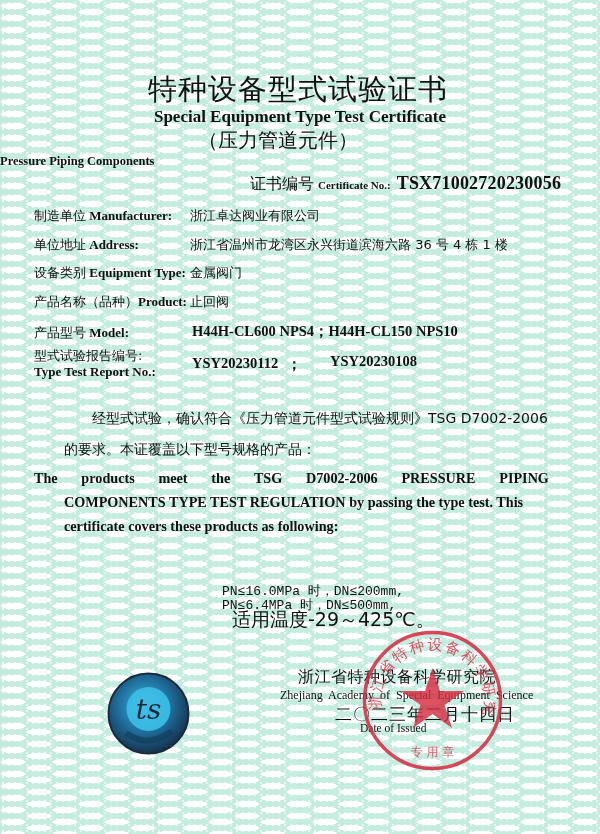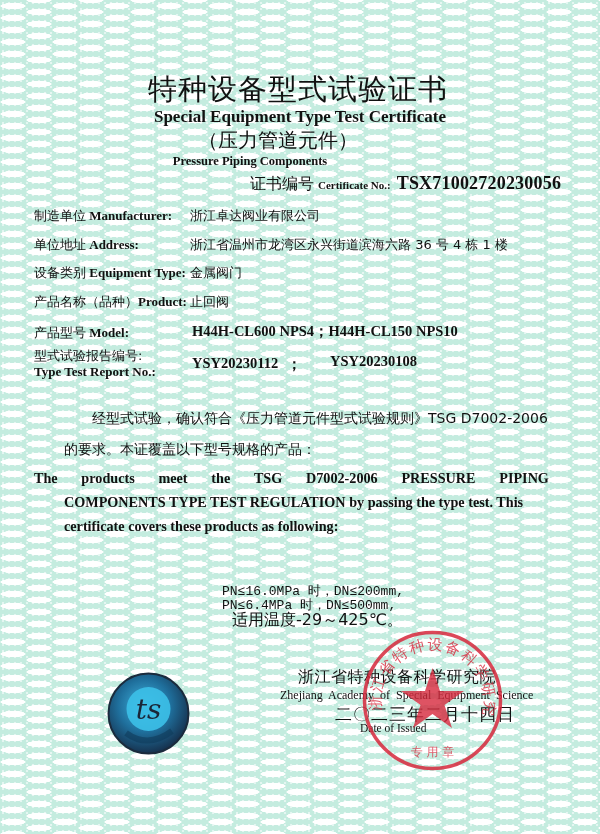--- a/index.html
+++ b/index.html
@@ -17,38 +17,38 @@
       radial-gradient(ellipse 13px 3.2px at 13px 6px, #ffffff 92%, rgba(255,255,255,0) 100%),
       radial-gradient(circle at 3px 3px, rgba(255,255,255,0.55) 1px, rgba(255,255,255,0) 1.6px);
     background-size: 52px 12px, 52px 12px, 6px 6px;
     background-position: 0 0, 26px 6px, 0 0;
   }
   .content { position:absolute; inset:0; z-index:1; }
   .abs { position:absolute; white-space:nowrap; }
   .title-cn { left:0; width:596px; top:70px; text-align:center; font-size:29px; font-family:"DejaVu Sans", sans-serif; letter-spacing:1px; }
   .title-en { left:0; width:600px; top:107px; text-align:center; font-size:17px; font-weight:bold; }
   .sub-cn { left:0; width:556px; top:127px; text-align:center; font-size:20px; font-family:"DejaVu Sans", sans-serif; }
-  .sub-en { left:0; width:500px; top:154px; text-align:center; font-size:12.5px; font-weight:bold; }
+  .sub-en { left:0; width:500px; top:154px; text-align:left; font-size:12.5px; font-weight:bold; }
   .certno { left:250px; top:173px; font-size:14px; }
   .certno .cn { font-family:"DejaVu Sans", sans-serif; font-size:16px; }
   .certno .en { font-size:11px; font-weight:bold; margin:12px 6px 0 4px; }
   .certno .val { font-size:18px; font-weight:bold; letter-spacing:0.2px; }
 
   .lbl { left:34px; font-size:13px; font-weight:bold; }
   .lbl .cn { font-family:"DejaVu Sans", sans-serif; font-weight:normal; font-size:13px; }
   .val { font-size:13px; }
   .val-cn { left:190px; font-family:"DejaVu Sans", sans-serif; font-size:13px; }
   .val-bold { font-weight:bold; font-size:14.5px; }
 
   .para-cn { font-family:"DejaVu Sans", sans-serif; font-size:14px; }
   .para-en { left:34px; width:500px; font-size:14.2px; font-weight:bold; white-space:nowrap; }
   .justify { display:flex; justify-content:space-between; width:500px; }
 
   .spec { left:222px; font-family:"Liberation Mono", "DejaVu Sans Mono", monospace; font-size:13px; line-height:15px; }
-  .spec-cn { font-family:"DejaVu Sans", sans-serif; font-size:16px;text-align:right; }
+  .spec-cn { font-family:"DejaVu Sans", sans-serif; font-size:19px;text-align:right; }
 
   .issuer-cn { left:298px; top:667px; font-family:"DejaVu Sans", sans-serif; font-size:16px; letter-spacing:0.5px; }
   .issuer-en { left:280px; top:688px; font-size:12px; word-spacing:3px; }
   .issue-date { left:335px; top:703px; font-family:"DejaVu Sans", sans-serif; font-size:17px; letter-spacing:1px; }
   .date-lbl { left:360px; top:722px; font-size:11.5px; }
 
   .seal { left:360px; top:628px; width:145px; height:145px; z-index:3; pointer-events:none; }
   .holo { left:106px; top:671px; width:85px; height:85px; }
 </style>
 </head>

